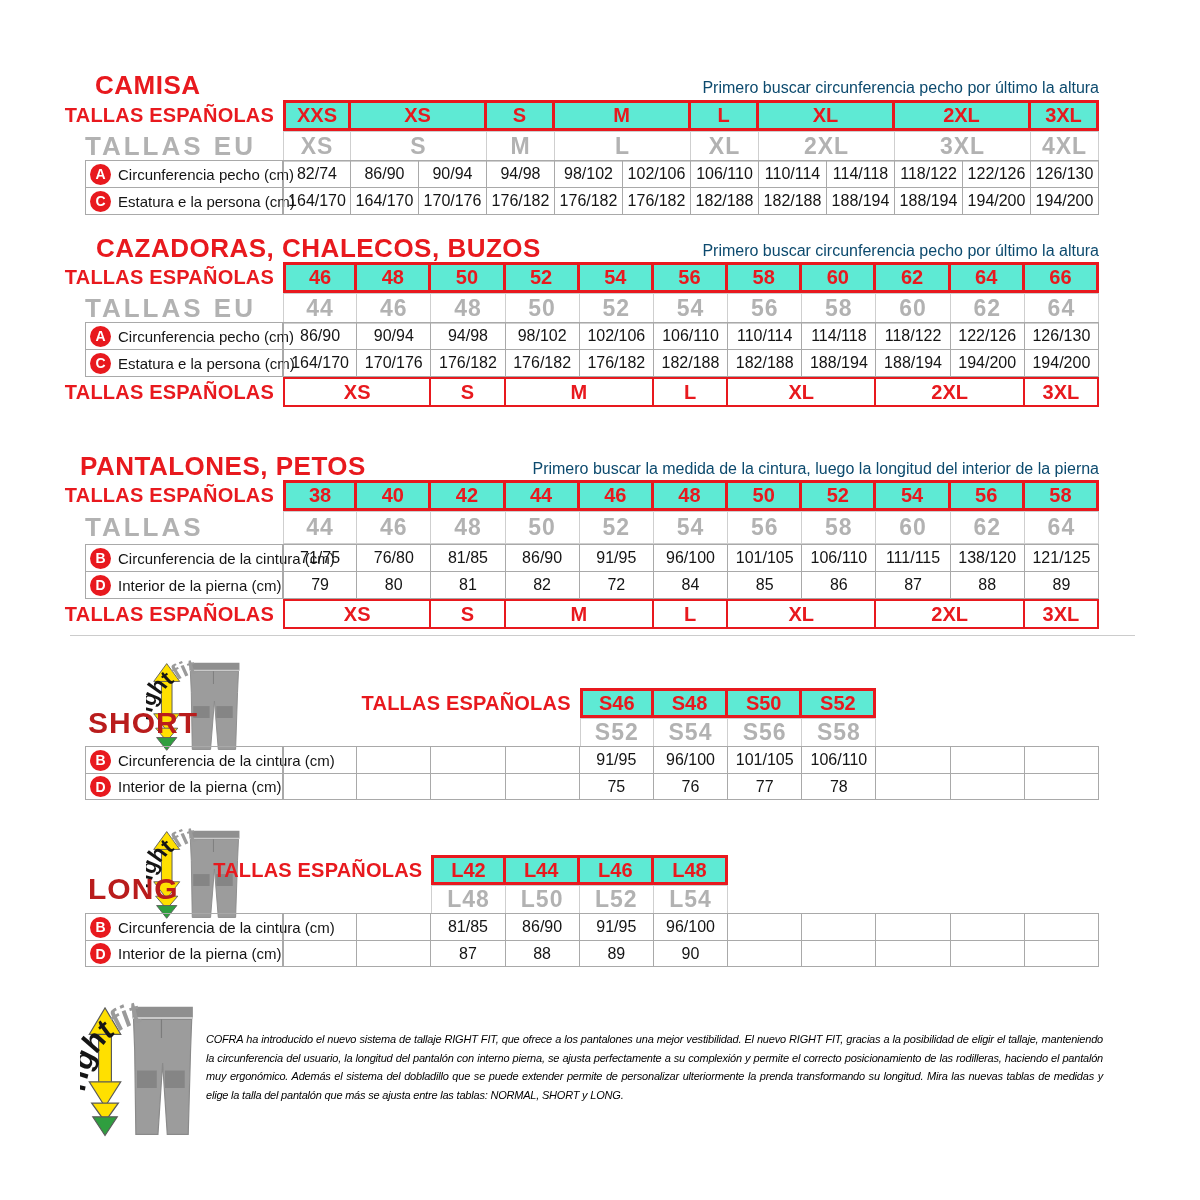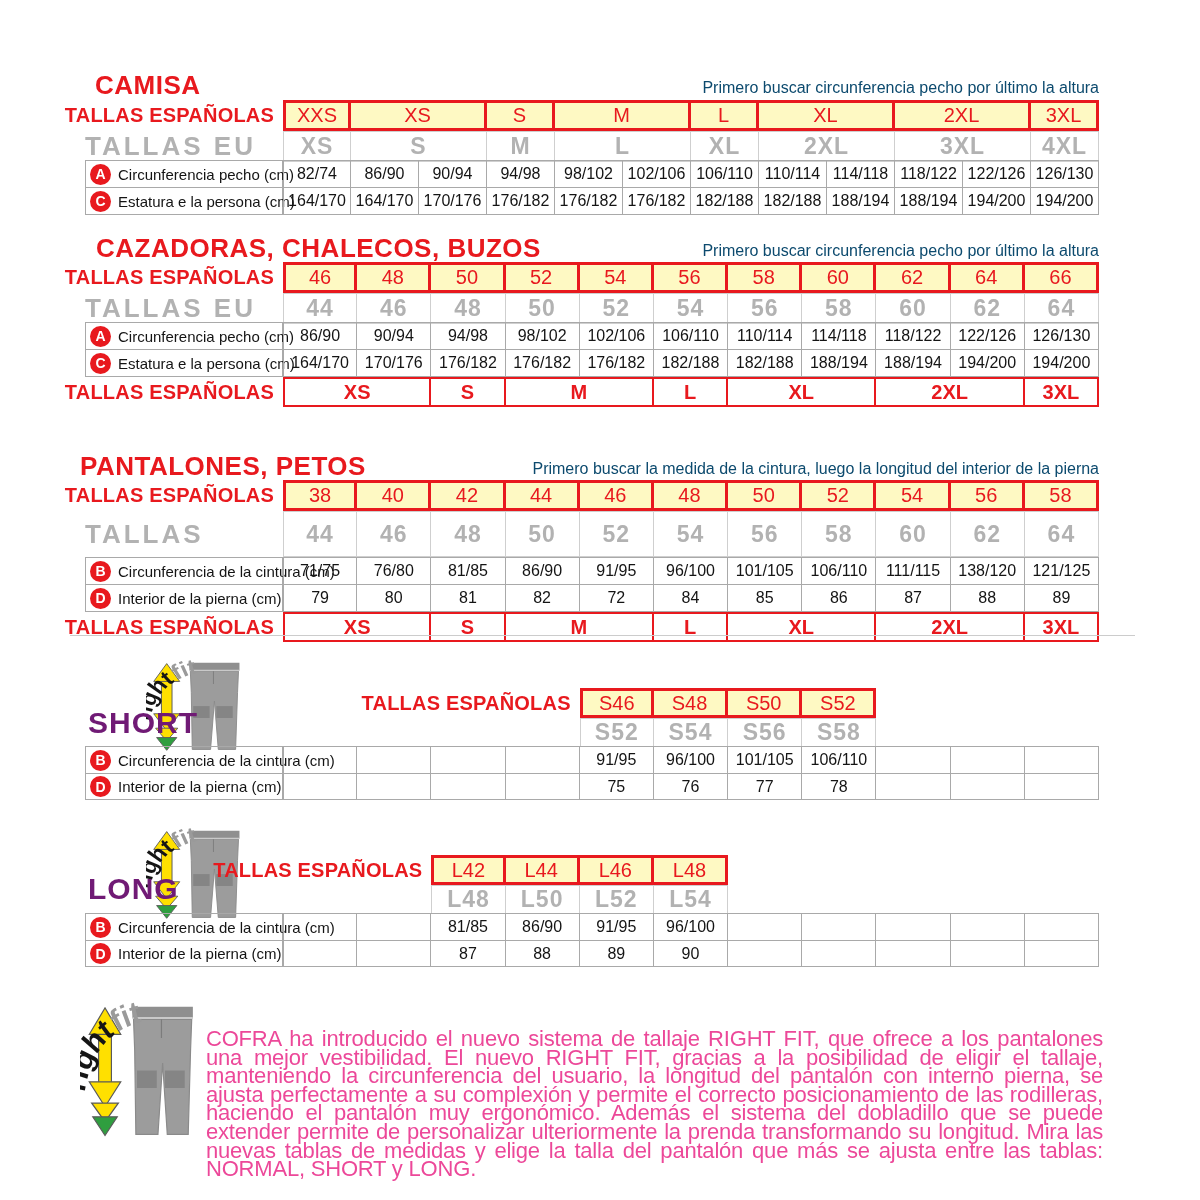--- a/index.html
+++ b/index.html
@@ -6,40 +6,40 @@
   html,body{margin:0;padding:0;background:#fff;}
   body{font-family:"Liberation Sans","DejaVu Sans",sans-serif;}
   .page{position:relative;width:1200px;height:1200px;background:#fff;overflow:hidden;}
 
   .sec-title{position:absolute;font-weight:bold;font-size:26px;letter-spacing:.5px;color:var(--red);white-space:nowrap;}
   .note{position:absolute;right:101px;font-size:16px;color:#0c4a6e;white-space:nowrap;}
 
   .tbl{position:absolute;width:1014px;}
   .t-row{display:grid;}
   .cell{display:flex;align-items:center;justify-content:center;box-sizing:border-box;white-space:nowrap;}
-  .c-red{border:3px solid var(--red);color:var(--red);font-weight:normal;font-size:20px;background:#fef9c3;}
+  .c-red{border:3px solid var(--red);color:var(--red);font-weight:bold;font-size:20px;background:#5eead4;}
   .c-redL{border:2px solid var(--red);color:var(--red);font-weight:bold;font-size:20px;}
   .c-gray{border:1px solid #cfcfcf;color:var(--gtxt);font-weight:bold;font-size:23px;letter-spacing:1px;}
   .c-val{border:1px solid var(--bgr);color:#141414;font-size:16px;}
   .c-vblank{border:1px solid var(--bgr);}
   .c-none{}
   .ml1{margin-left:-1px;}.ml2{margin-left:-2px;}.ml3{margin-left:-3px;}
   .lab{justify-content:flex-start;}
   .labred{color:var(--red);font-weight:bold;font-size:20px;justify-content:flex-end;padding-right:9px;letter-spacing:.2px;}
   .labgray{color:var(--gtxt);font-weight:bold;font-size:26px;letter-spacing:3px;}
   .labval{border:1px solid var(--bgr);font-size:15px;padding-left:4px;gap:7px;color:#141414;}
   .labnone{}
   .badge{width:21px;height:21px;border-radius:50%;background:var(--red);color:#fff;font-weight:bold;font-size:14px;display:flex;align-items:center;justify-content:center;flex:0 0 auto;}
 
   .divider{position:absolute;height:1px;background:#ccc;}
-  .variant-label{position:absolute;font-weight:bold;font-size:30px;letter-spacing:1px;color:#701a75;}
+  .variant-label{position:absolute;font-weight:bold;font-size:30px;letter-spacing:1px;color:#b91c1c;}
   .logo-slot{position:absolute;}
   .logo-slot svg{width:100%;height:100%;display:block;}
   .rf-title{position:absolute;font-weight:bold;font-size:27px;letter-spacing:.5px;color:#141414;white-space:nowrap;}
-  .rf-par{position:absolute;font-size:22px;line-height:18.6px;letter-spacing:-.2px;color:#ec4899;text-align:justify;}
+  .rf-par{position:absolute;font-size:11px;line-height:18.6px;letter-spacing:-.2px;color:#000000;text-align:justify;font-style:italic;}
 </style>
 </head>
 <body>
 
 <div class="page">
 
   <div class="sec-title" style="left:95px;top:70px">CAMISA</div>
   <div class="note" style="top:79px">Primero buscar circunferencia pecho por último la altura</div>
   <div class="tbl" style="left:85px;top:100px">
       <div class="t-row" style="height: 31px; grid-template-columns: 198px repeat(12, 1fr);">
@@ -201,21 +201,21 @@
         <div class="cell c-red ml3">42</div>
         <div class="cell c-red ml3">44</div>
         <div class="cell c-red ml3">46</div>
         <div class="cell c-red ml3">48</div>
         <div class="cell c-red ml3">50</div>
         <div class="cell c-red ml3">52</div>
         <div class="cell c-red ml3">54</div>
         <div class="cell c-red ml3">56</div>
         <div class="cell c-red ml3">58</div>
       </div>
-      <div class="t-row" style="height: 46px; grid-template-columns: 198px repeat(11, 1fr);">
+      <div class="t-row" style="height: 33px; grid-template-columns: 198px repeat(11, 1fr);">
         <div class="cell lab labgray">
           <span>TALLAS</span>
         </div>
         <div class="cell c-gray">44</div>
         <div class="cell c-gray ml1">46</div>
         <div class="cell c-gray ml1">48</div>
         <div class="cell c-gray ml1">50</div>
         <div class="cell c-gray ml1">52</div>
         <div class="cell c-gray ml1">54</div>
         <div class="cell c-gray ml1">56</div>

